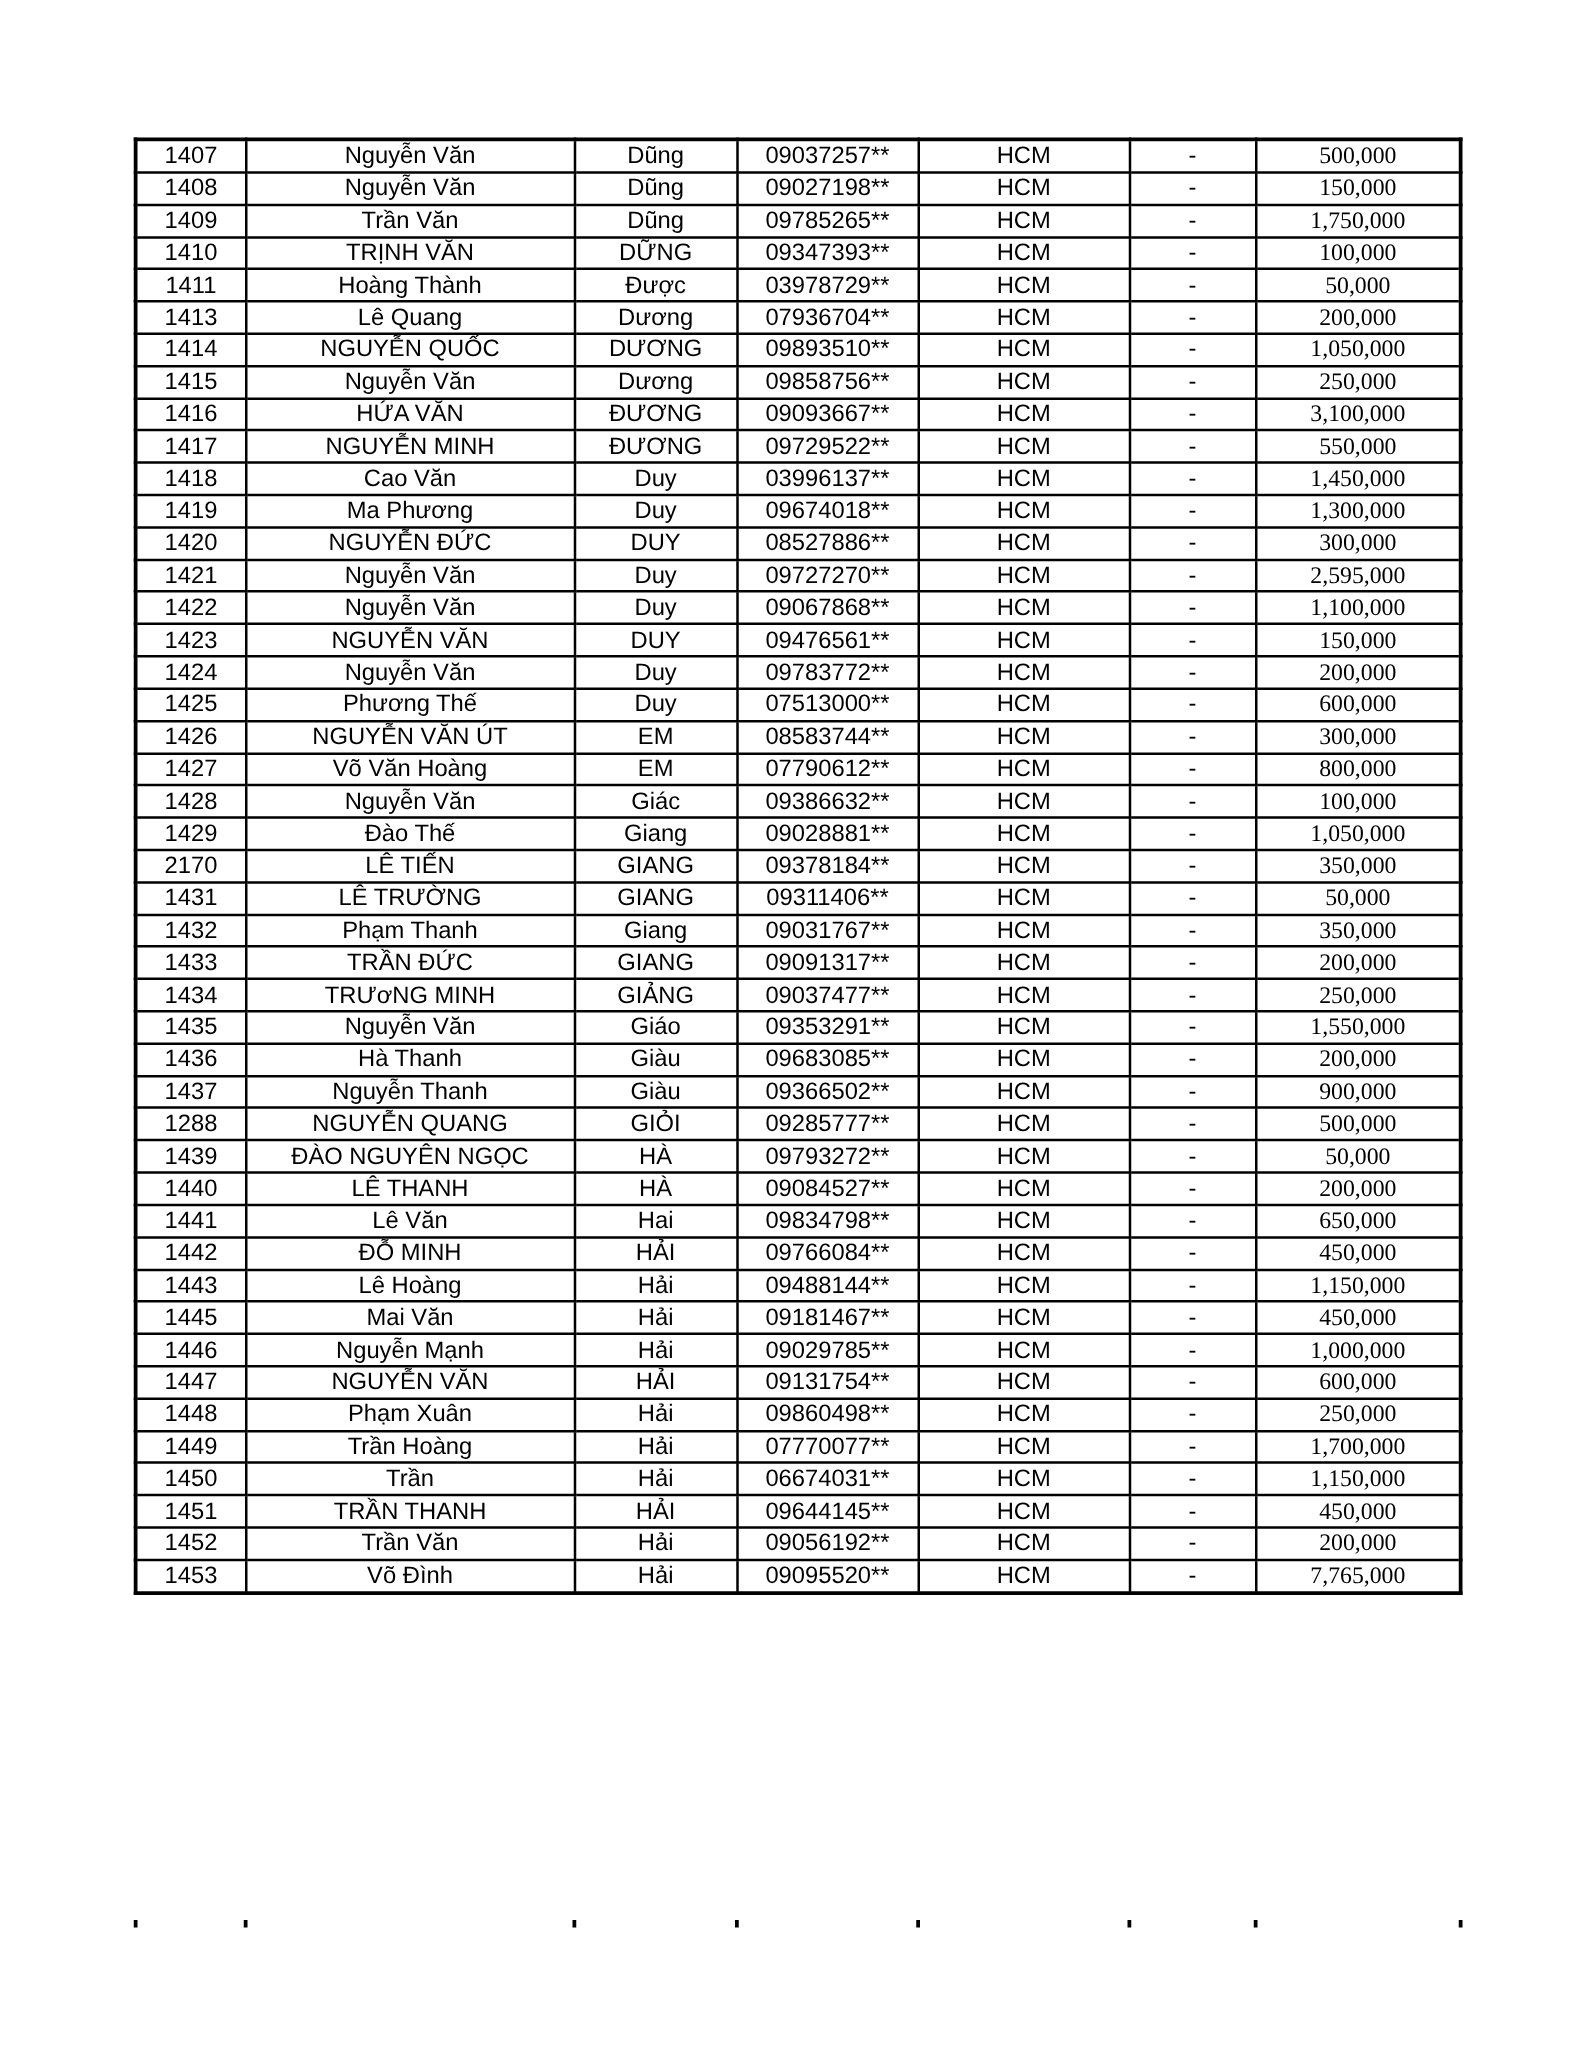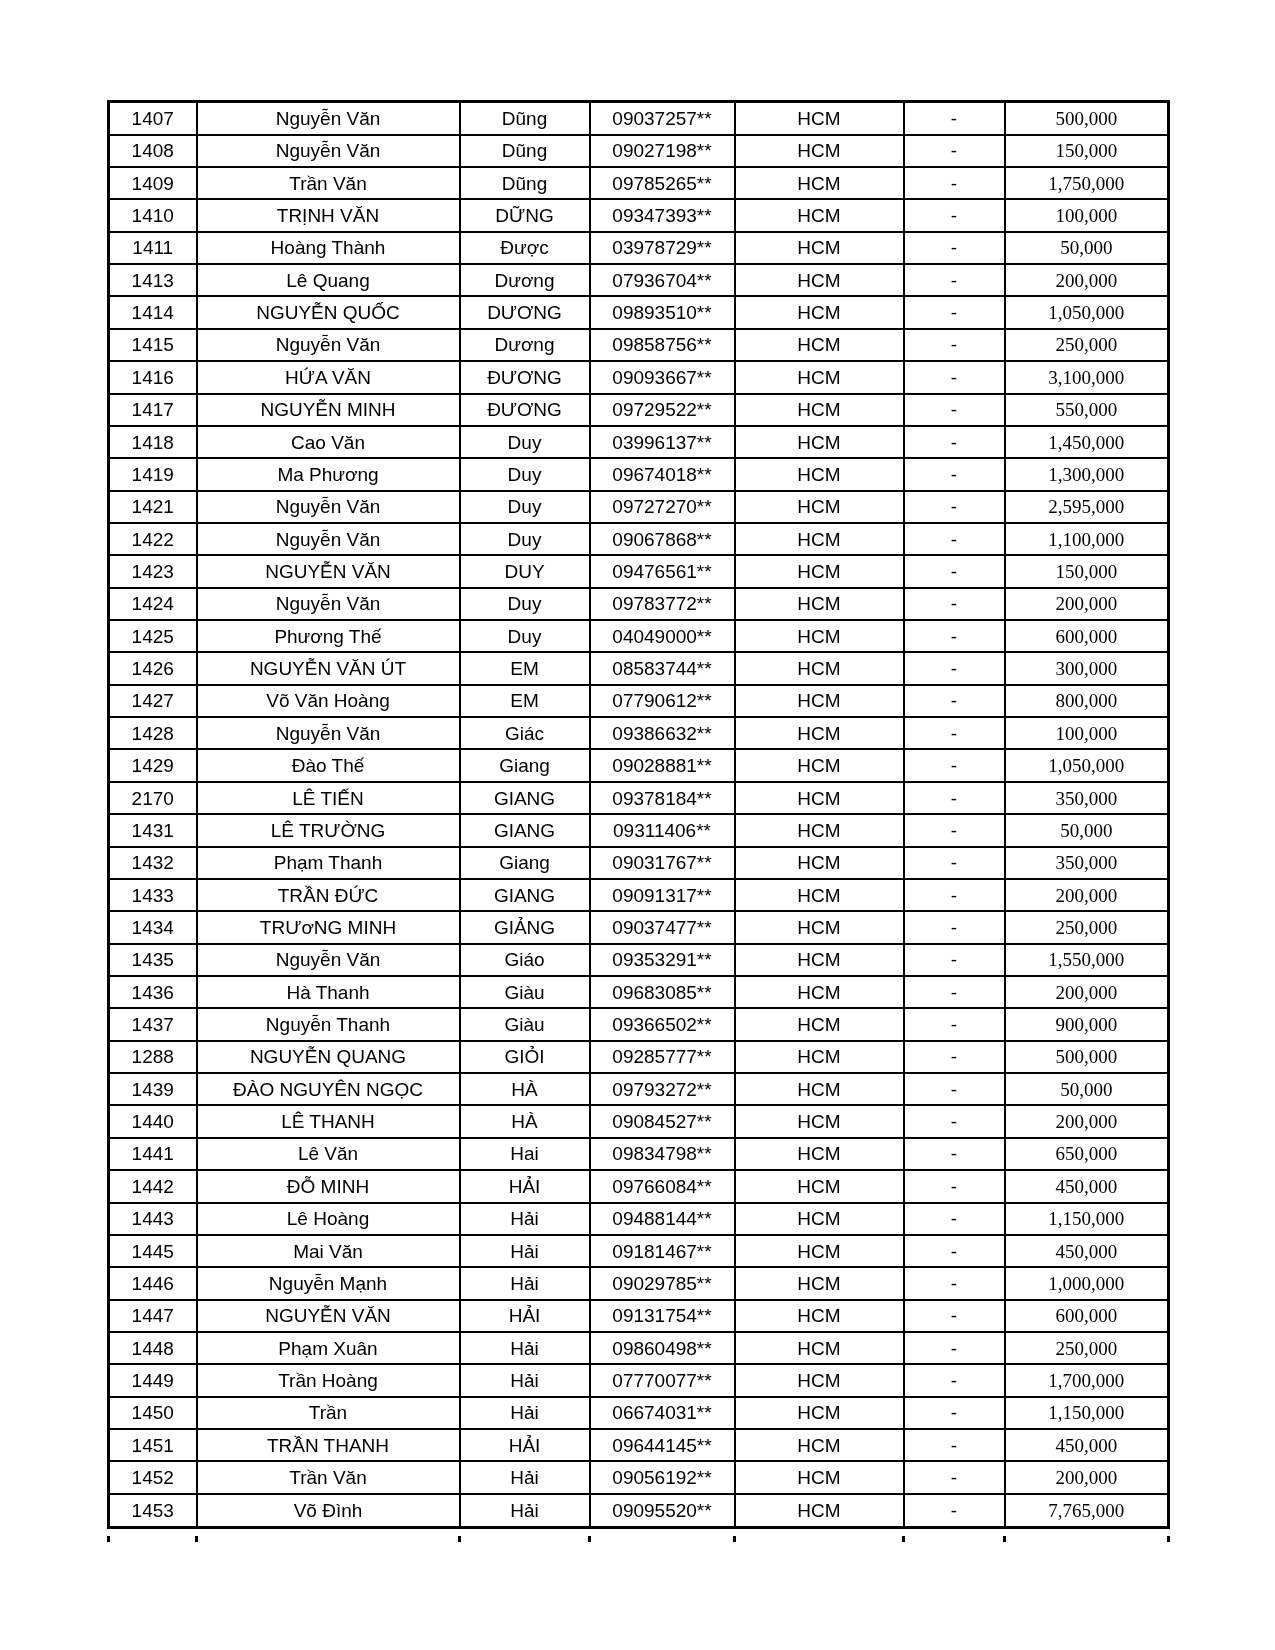--- a/index.html
+++ b/index.html
@@ -12,23 +12,23 @@
     width: 1275px;
     height: 1650px;
     background: #ffffff;
     font-family: "Liberation Sans", sans-serif;
     color: #000000;
     overflow: hidden;
   }
   table.donor-table {
     position: absolute;
     left: 107px;
-    top: 100px;
+    top: 110px;
     width: 1060px;
-    height: 1429px;
+    height: 1166px;
     border-collapse: collapse;
     table-layout: fixed;
     border: 3px solid #000000;
   }
   table.donor-table td {
     border: 2px solid #000000;
     font-size: 19px;
     line-height: 1;
     text-align: center;
     vertical-align: middle;
@@ -165,20 +165,29 @@
         <tr>
     <td class="c-id">1419</td>
     <td class="c-name">Ma Phương</td>
     <td class="c-given">Duy</td>
     <td class="c-phone">09674018**</td>
     <td class="c-city">HCM</td>
     <td class="c-dash">-</td>
     <td class="c-amount">1,300,000</td>
   </tr>
         <tr>
+    <td class="c-id">1420</td>
+    <td class="c-name">NGUYỄN ĐỨC</td>
+    <td class="c-given">DUY</td>
+    <td class="c-phone">08527886**</td>
+    <td class="c-city">HCM</td>
+    <td class="c-dash">-</td>
+    <td class="c-amount">300,000</td>
+  </tr>
+        <tr>
     <td class="c-id">1421</td>
     <td class="c-name">Nguyễn Văn</td>
     <td class="c-given">Duy</td>
     <td class="c-phone">09727270**</td>
     <td class="c-city">HCM</td>
     <td class="c-dash">-</td>
     <td class="c-amount">2,595,000</td>
   </tr>
         <tr>
     <td class="c-id">1422</td>
@@ -204,21 +213,21 @@
     <td class="c-given">Duy</td>
     <td class="c-phone">09783772**</td>
     <td class="c-city">HCM</td>
     <td class="c-dash">-</td>
     <td class="c-amount">200,000</td>
   </tr>
         <tr>
     <td class="c-id">1425</td>
     <td class="c-name">Phương Thế</td>
     <td class="c-given">Duy</td>
-    <td class="c-phone">04049000**</td>
+    <td class="c-phone">07513000**</td>
     <td class="c-city">HCM</td>
     <td class="c-dash">-</td>
     <td class="c-amount">600,000</td>
   </tr>
         <tr>
     <td class="c-id">1426</td>
     <td class="c-name">NGUYỄN VĂN ÚT</td>
     <td class="c-given">EM</td>
     <td class="c-phone">08583744**</td>
     <td class="c-city">HCM</td>

